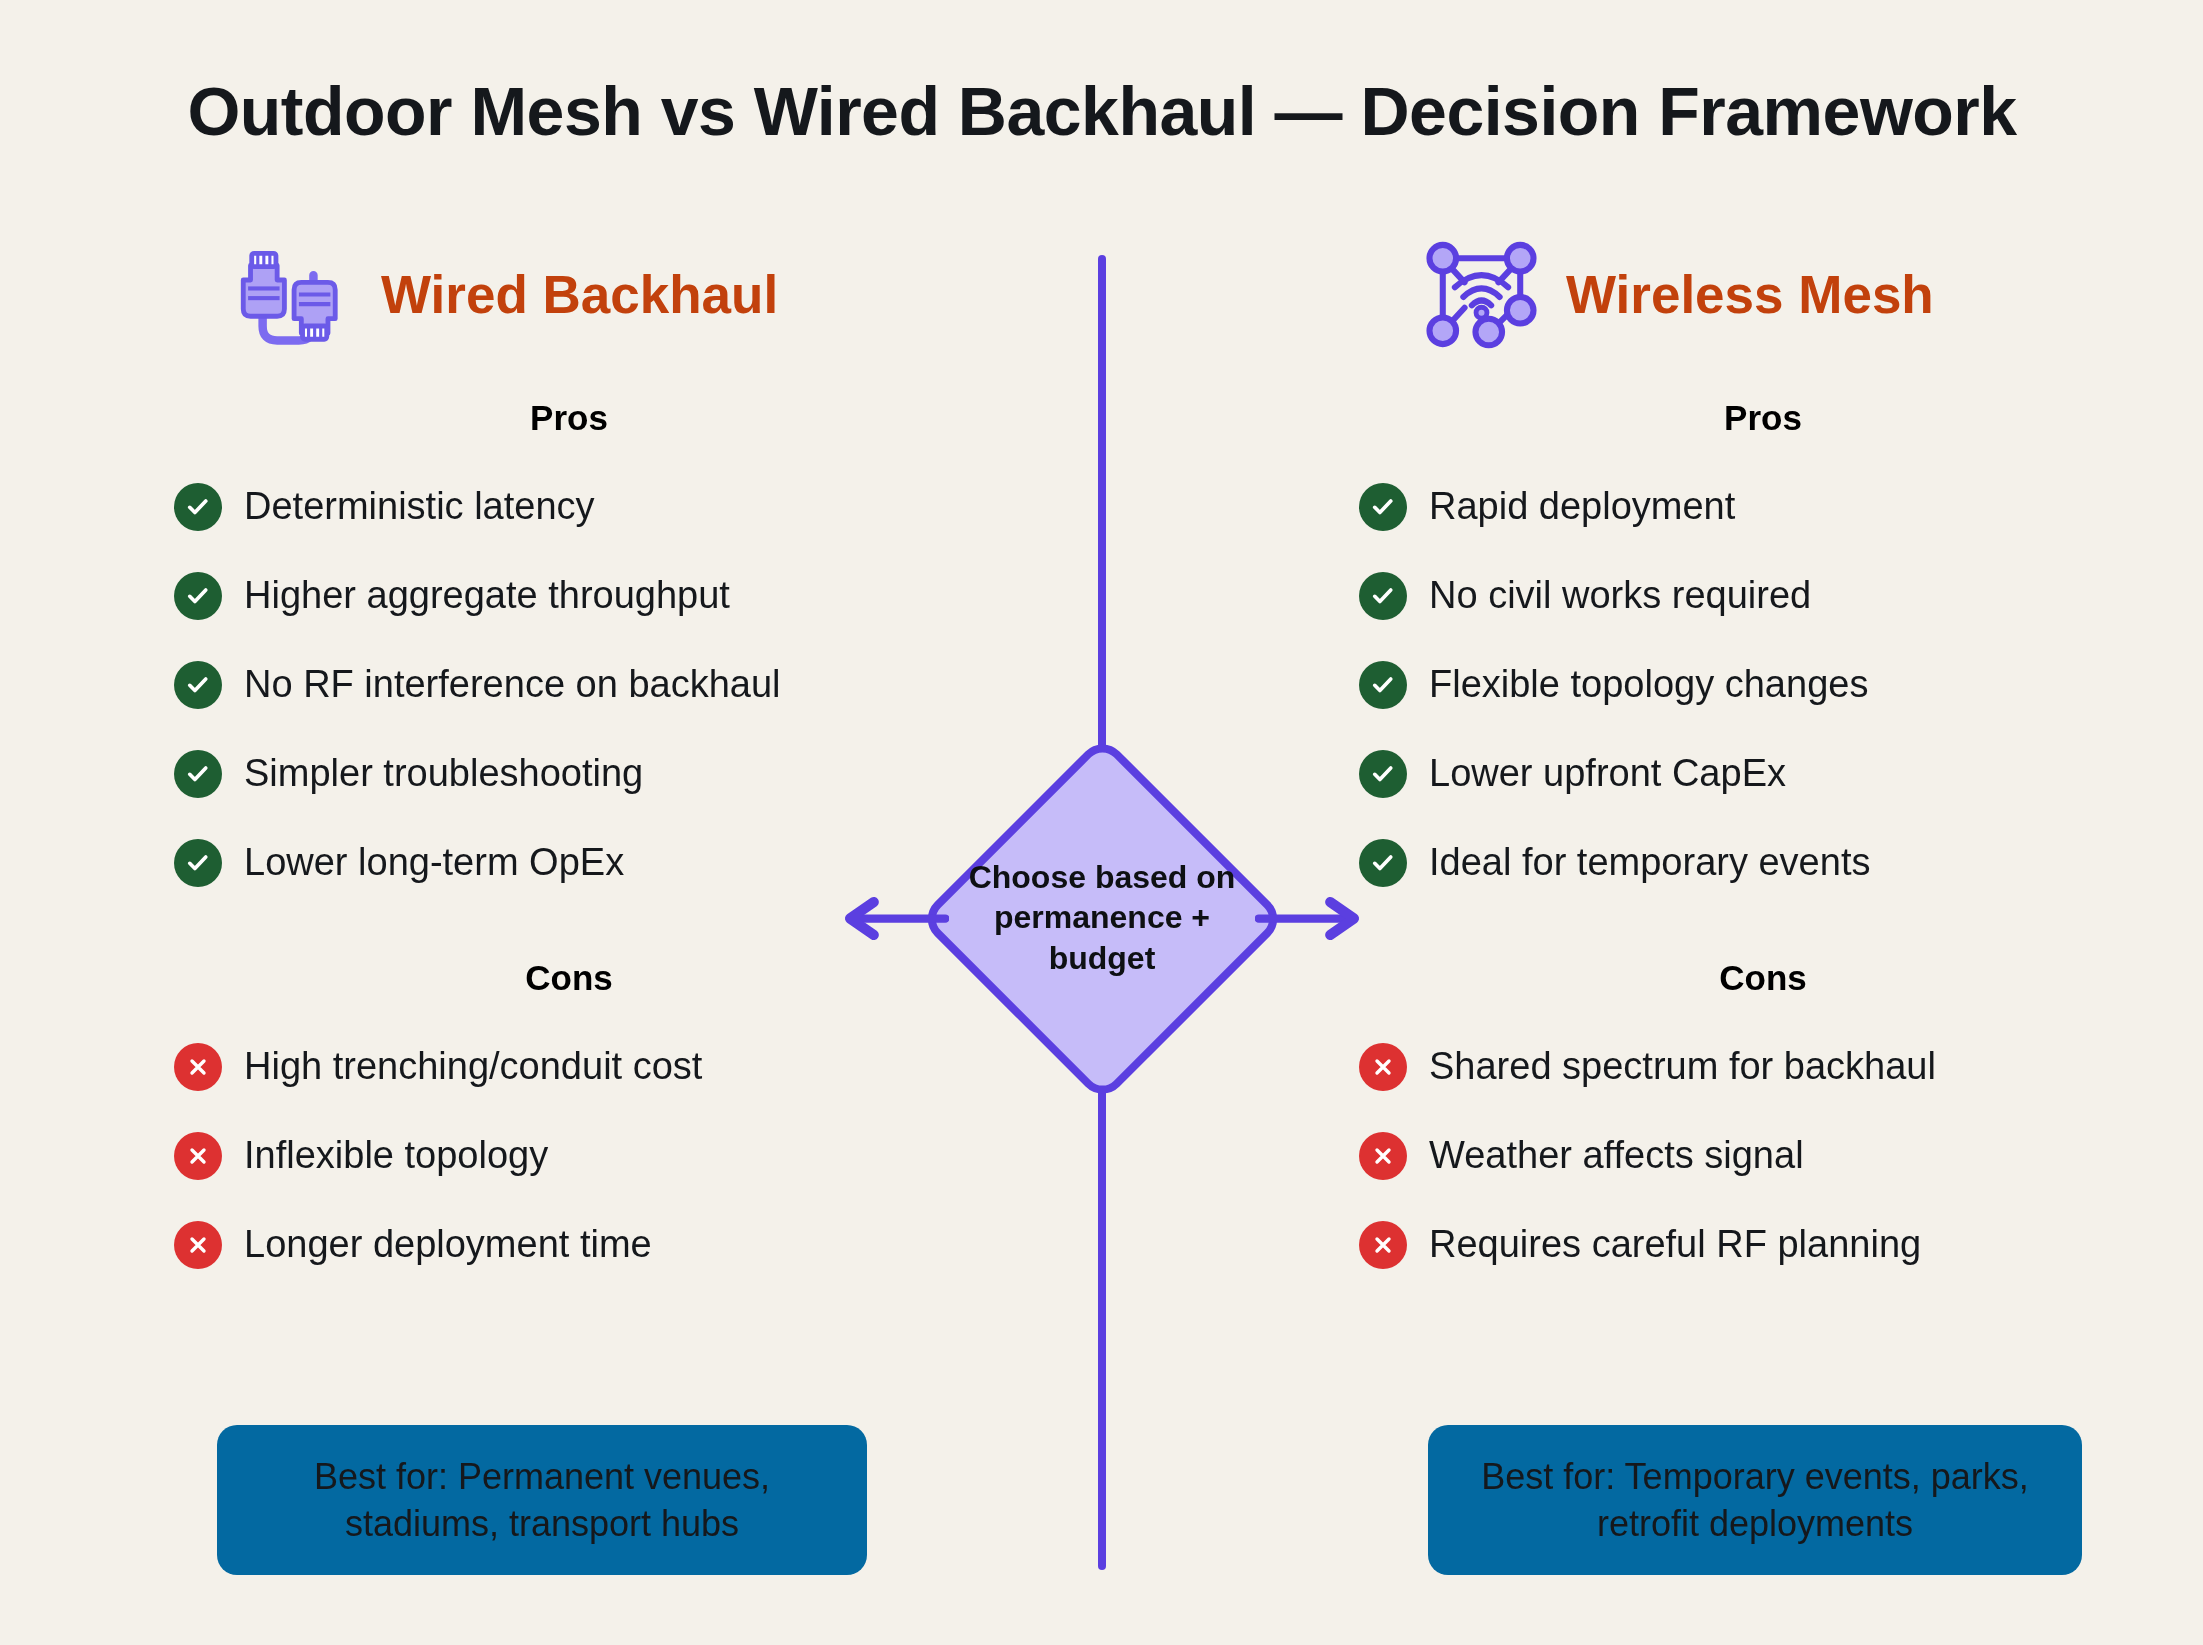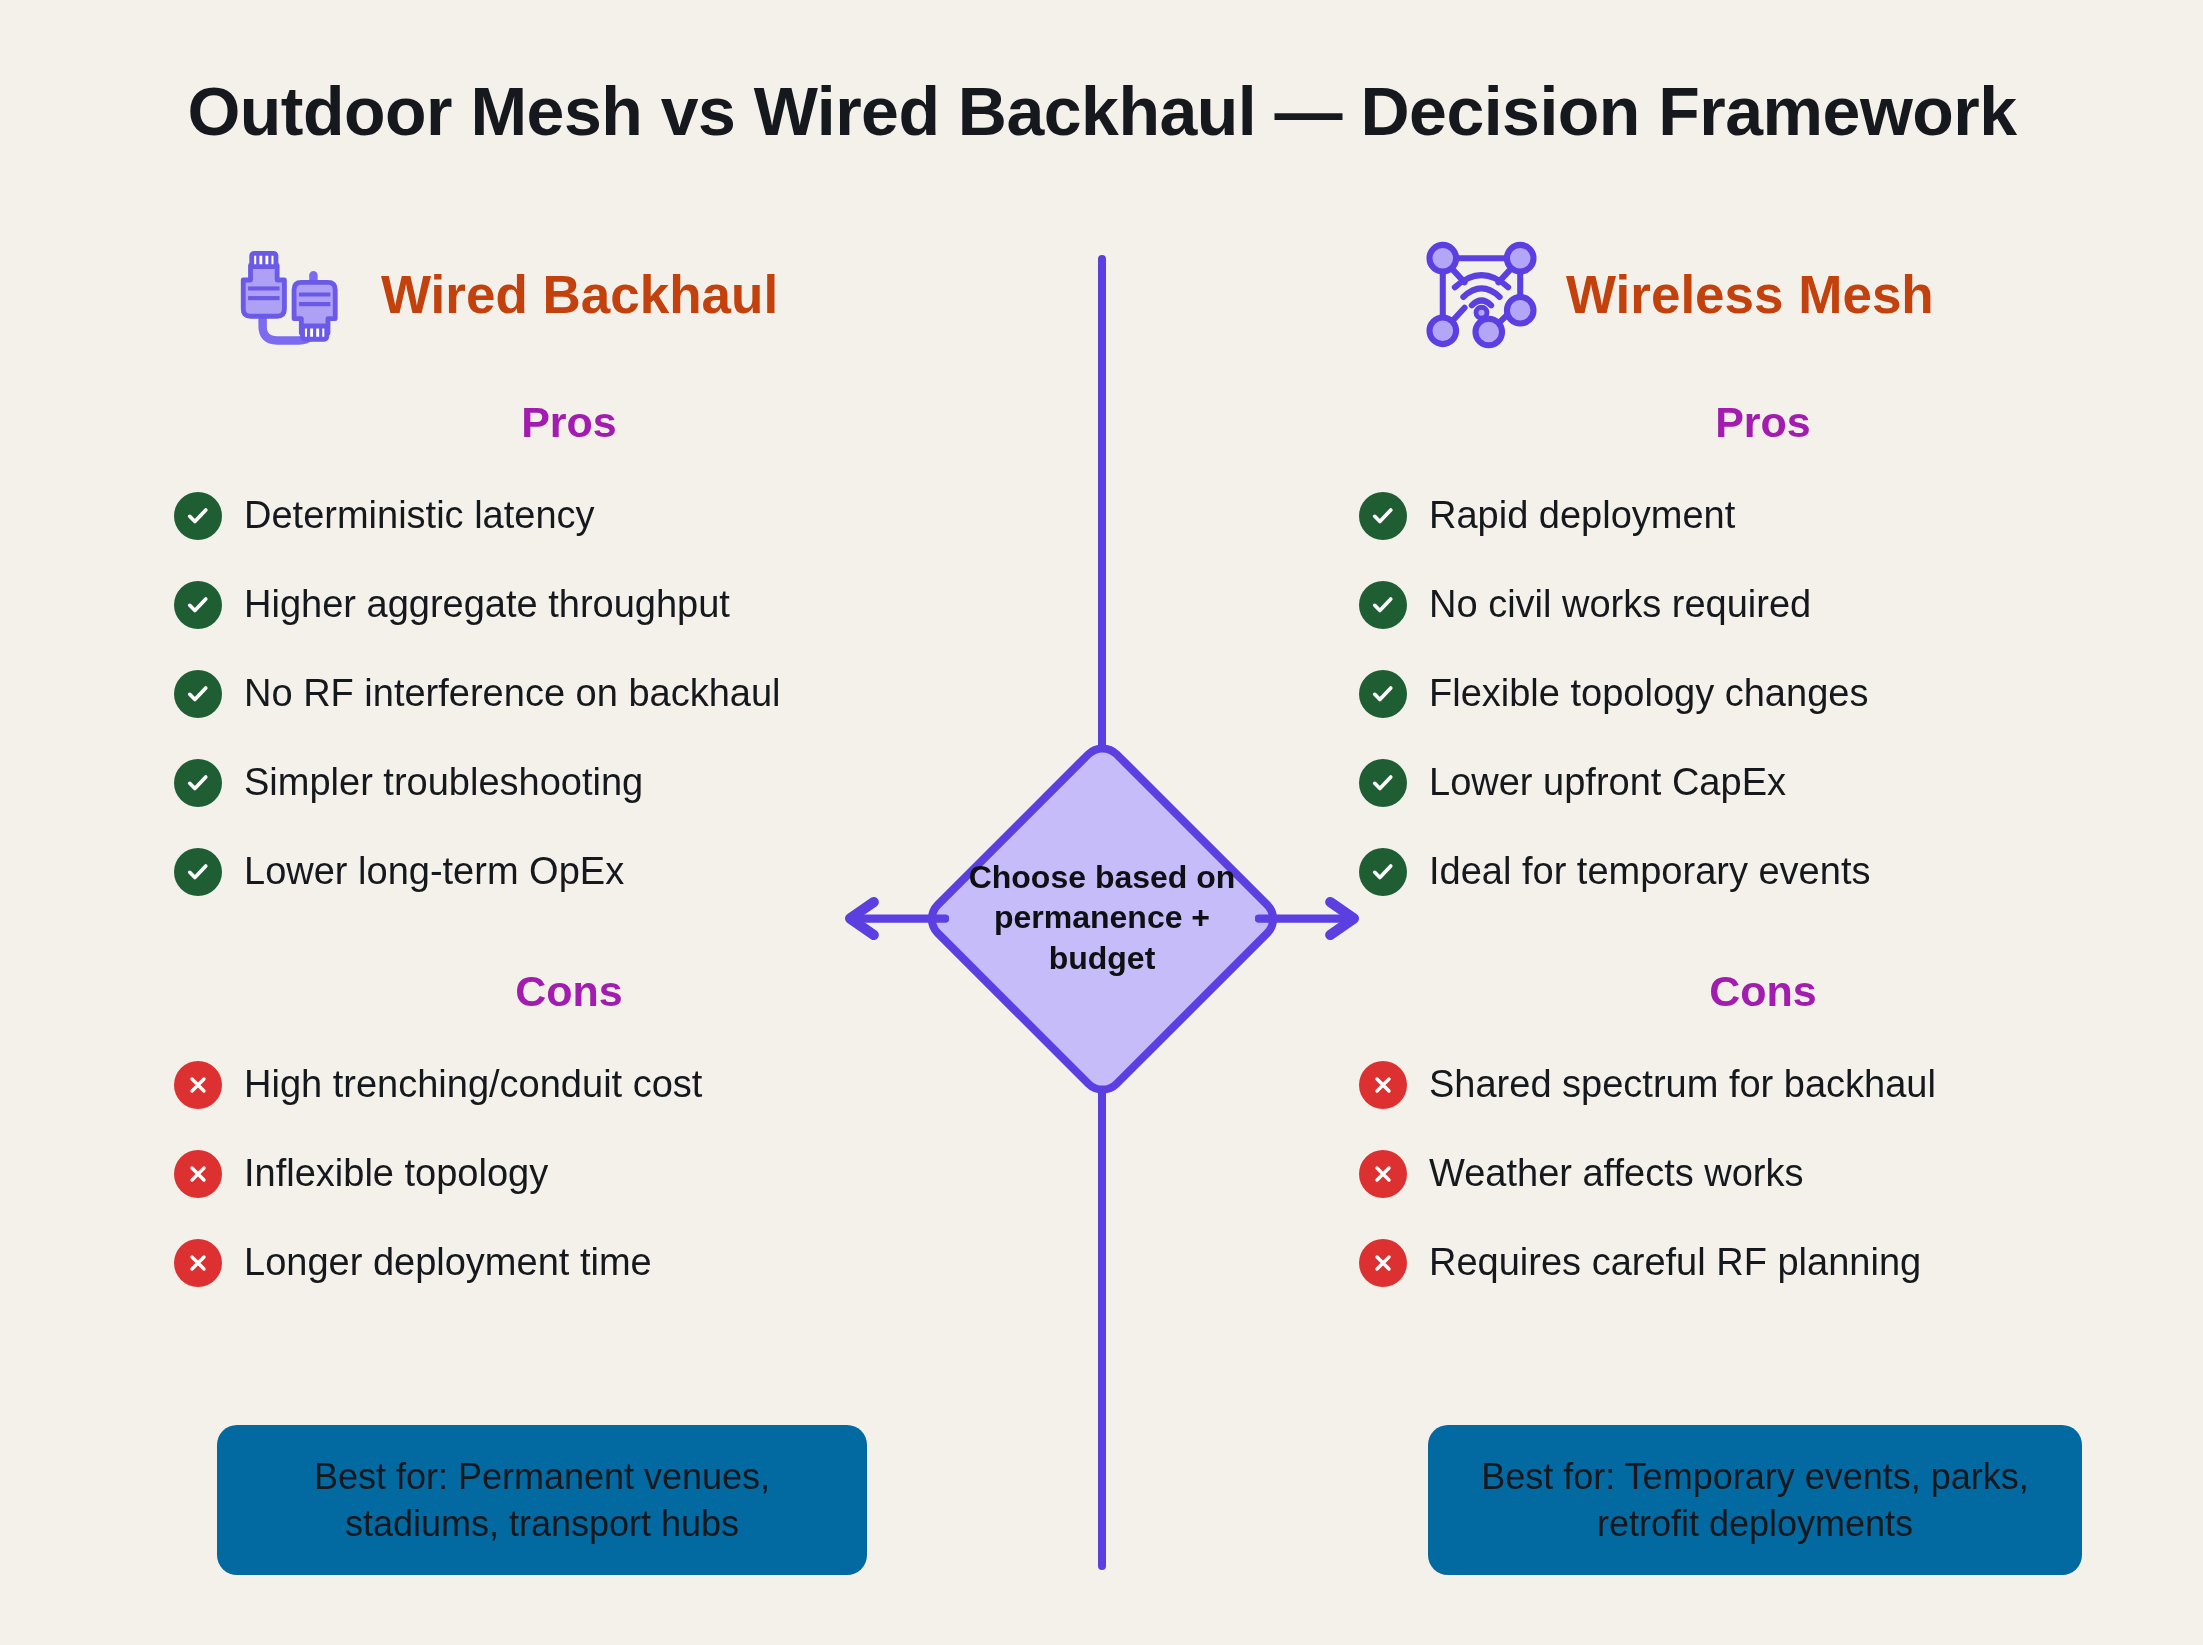--- a/index.html
+++ b/index.html
@@ -73,23 +73,23 @@
   }
   .col-head .col-title {
     font-size: 53px;
     font-weight: bold;
     color: #c2410c;
     white-space: nowrap;
   }
 
   .section-label {
     text-align: center;
-    font-size: 43px;
+    font-size: 35px;
     font-weight: bold;
-    color: #a21caf;
+    color: #000000;
     margin-top: 39px;
     width: 790px;
   }
   .column.right .section-label { width: 808px; }
 
   .list {
     margin-top: 24px;
     padding: 0;
     list-style: none;
   }
@@ -392,21 +392,21 @@
               </svg>
           </span>
           <span class="item-text">Shared spectrum for backhaul</span>
         </li>
         <li>
           <span class="badge bad">
             <svg width="24" height="24" viewBox="0 0 24 24">
                 <path d="M6 6 L18 18 M18 6 L6 18" stroke="#fff" stroke-width="3.4" stroke-linecap="round"></path>
               </svg>
           </span>
-          <span class="item-text">Weather affects works</span>
+          <span class="item-text">Weather affects signal</span>
         </li>
         <li>
           <span class="badge bad">
             <svg width="24" height="24" viewBox="0 0 24 24">
                 <path d="M6 6 L18 18 M18 6 L6 18" stroke="#fff" stroke-width="3.4" stroke-linecap="round"></path>
               </svg>
           </span>
           <span class="item-text">Requires careful RF planning</span>
         </li>
       </ul>

